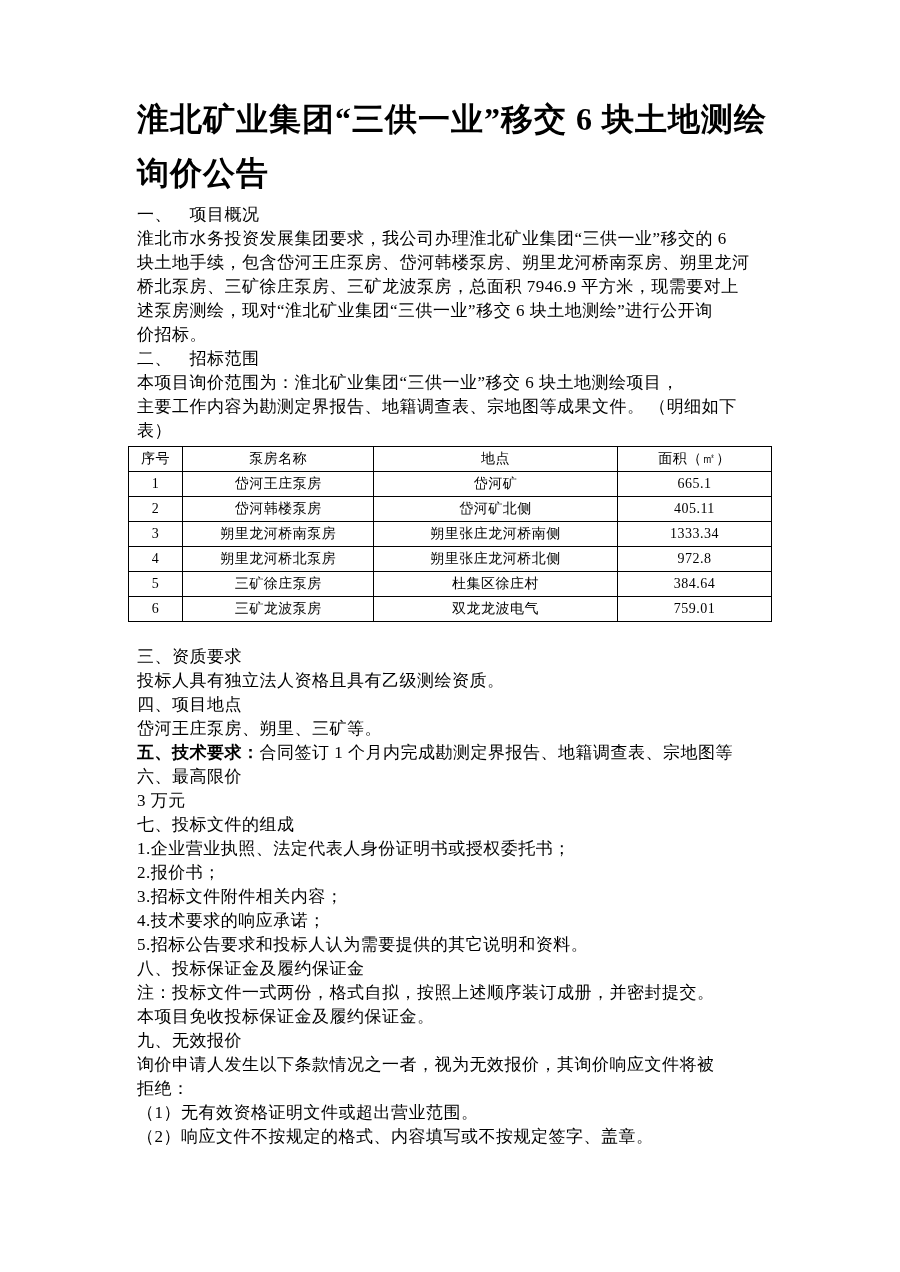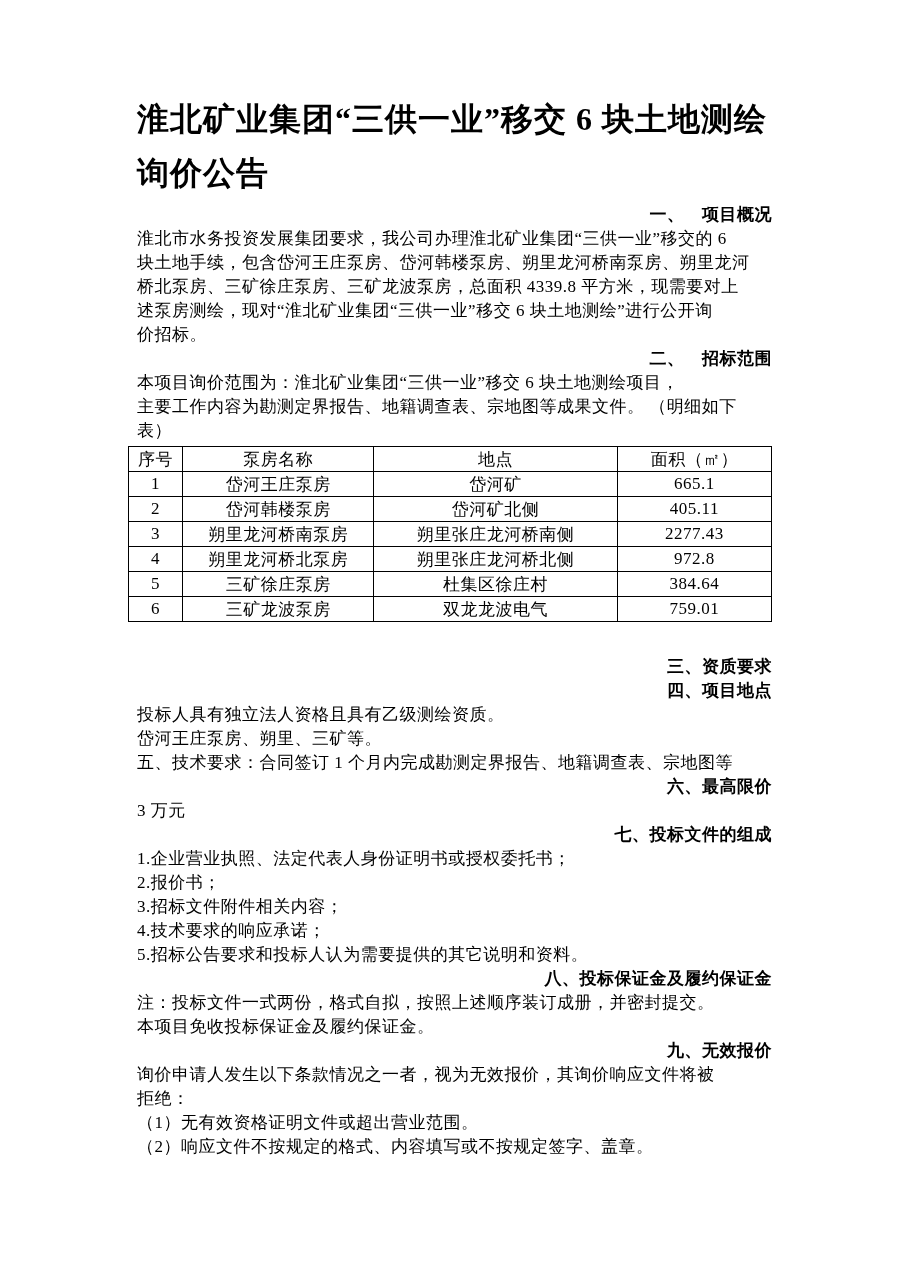--- a/index.html
+++ b/index.html
@@ -26,35 +26,34 @@
     letter-spacing: 1px;
     margin: 0 0 3px 0;
   }
   .line {
     font-size: 17px;
     line-height: 24px;
     letter-spacing: 0.5px;
     white-space: pre-wrap;
   }
   .heading {
-    font-weight: bold;
-    text-align: right;
+    font-weight: normal;
   }
   .bold-inline {
-    font-weight: normal;
+    font-weight: bold;
   }
   .gap-before {
-    margin-top: 33px;
+    margin-top: 23px;
   }
   table.pump-table {
     border-collapse: collapse;
     table-layout: fixed;
     width: 644px;
     margin: 3px 0 0 -9px;
-    font-size: 17px;
+    font-size: 14px;
   }
   table.pump-table td, table.pump-table th {
     border: 1px solid #000000;
     text-align: center;
     vertical-align: middle;
     height: 24px;
     padding: 0;
     font-weight: normal;
     letter-spacing: 0.5px;
     overflow: hidden;
@@ -70,21 +69,21 @@
 <div class="doc">
 
   <h1 class="title">
     <span>淮北矿业集团“三供一业”移交 6 块土地测绘</span><br>
     <span>询价公告</span>
   </h1>
 
   <div class="line heading">一、　项目概况</div>
   <div class="line">淮北市水务投资发展集团要求，我公司办理淮北矿业集团“三供一业”移交的 6</div>
   <div class="line">块土地手续，包含岱河王庄泵房、岱河韩楼泵房、朔里龙河桥南泵房、朔里龙河</div>
-  <div class="line">桥北泵房、三矿徐庄泵房、三矿龙波泵房，总面积 4339.8 平方米，现需要对上</div>
+  <div class="line">桥北泵房、三矿徐庄泵房、三矿龙波泵房，总面积 7946.9 平方米，现需要对上</div>
   <div class="line">述泵房测绘，现对“淮北矿业集团“三供一业”移交 6 块土地测绘”进行公开询</div>
   <div class="line">价招标。</div>
 
   <div class="line heading">二、　招标范围</div>
   <div class="line">本项目询价范围为：淮北矿业集团“三供一业”移交 6 块土地测绘项目，</div>
   <div class="line">主要工作内容为勘测定界报告、地籍调查表、宗地图等成果文件。 （明细如下</div>
   <div class="line">表）</div>
 
   <table class="pump-table">
     <colgroup>
@@ -109,21 +108,21 @@
       <tr>
         <td>2</td>
         <td>岱河韩楼泵房</td>
         <td>岱河矿北侧</td>
         <td>405.11</td>
       </tr>
       <tr>
         <td>3</td>
         <td>朔里龙河桥南泵房</td>
         <td>朔里张庄龙河桥南侧</td>
-        <td>2277.43</td>
+        <td>1333.34</td>
       </tr>
       <tr>
         <td>4</td>
         <td>朔里龙河桥北泵房</td>
         <td>朔里张庄龙河桥北侧</td>
         <td>972.8</td>
       </tr>
       <tr>
         <td>5</td>
         <td>三矿徐庄泵房</td>
@@ -133,23 +132,23 @@
       <tr>
         <td>6</td>
         <td>三矿龙波泵房</td>
         <td>双龙龙波电气</td>
         <td>759.01</td>
       </tr>
     </tbody>
   </table>
 
   <div class="line heading gap-before">三、资质要求</div>
+  <div class="line">投标人具有独立法人资格且具有乙级测绘资质。</div>
+
   <div class="line heading">四、项目地点</div>
-
-  <div class="line">投标人具有独立法人资格且具有乙级测绘资质。</div>
   <div class="line">岱河王庄泵房、朔里、三矿等。</div>
 
   <div class="line"><span class="bold-inline">五、技术要求：</span><span>合同签订 1 个月内完成勘测定界报告、地籍调查表、宗地图等</span></div>
 
   <div class="line heading">六、最高限价</div>
   <div class="line">3 万元</div>
 
   <div class="line heading">七、投标文件的组成</div>
   <div class="line">1.企业营业执照、法定代表人身份证明书或授权委托书；</div>
   <div class="line">2.报价书；</div>

